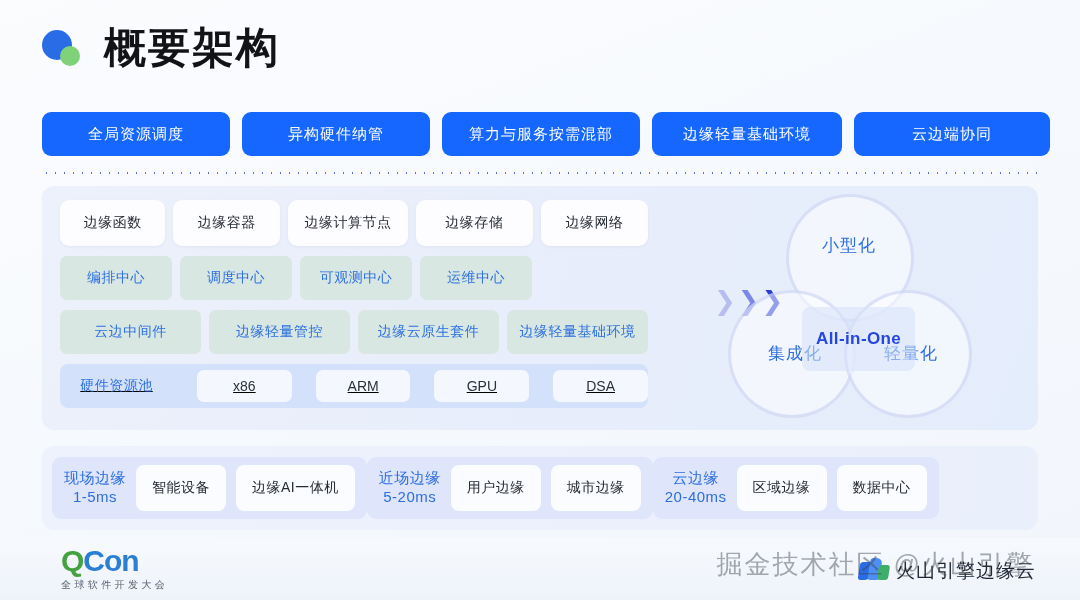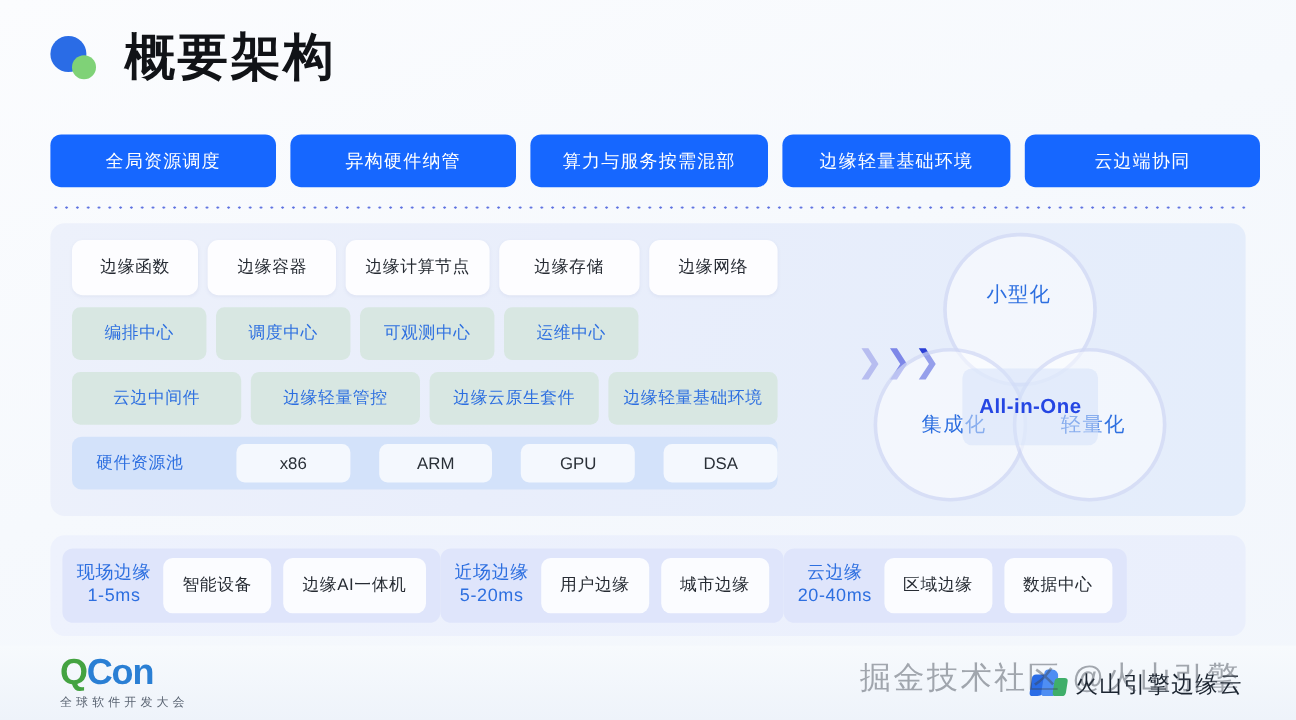--- a/index.html
+++ b/index.html
@@ -81,20 +81,21 @@
   .r1 .card-white:nth-child(4) { width: 118px; font-family: Liberation Serif, serif; }
   .r1 .card-white:nth-child(5) { width: 108px; }
 
   .r2 .card-mint { width: 112px; }
   .r3 .card-mint { width: 141px; }
 
   .hw-strip {
     background: #d3e2fa; border-radius: 8px; height: 44px;
     display: flex; align-items: center; gap: 24px; padding: 0 0 0 0;
     width: 588px;
+    text-decoration: underline;
   }
   .hw-label {
     width: 124px; text-align: center; font-size: 14px; color: #2d6fe0;
     letter-spacing: .5px;
   }
   .hw-chip {
     background: #f4f8fe; border-radius: 7px; height: 32px; width: 104px;
     display: flex; align-items: center; justify-content: center;
     font-size: 14px; color: #2a3038;
   }
@@ -155,21 +156,21 @@
     display: flex; align-items: center; justify-content: center;
     font-size: 14px; color: #262b33; letter-spacing: .5px;
     padding: 0 16px; white-space: nowrap;
   }
 
   
   .footer-bar {
     position: absolute; left: 0; bottom: 0; width: 1080px; height: 62px;
     background: linear-gradient(180deg, #f7fafd 0%, #eef3fa 100%);
   }
-  .qcon { position: absolute; left: 50px; bottom: 8px; }
+  .qcon { position: absolute; left: 61px; bottom: 8px; }
   .qcon-word { font-size: 30px; font-weight: bold; line-height: 1; letter-spacing: -1px; }
   .qcon-q { color: #44a341; }
   .qcon-con { color: #2a7fd4; }
   .qcon-sub {
     font-size: 10px; color: #5a6472; letter-spacing: 3.4px; margin-top: 2px;
   }
 
   .brand-logo {
     position: absolute; right: 44px; bottom: 16px;
     display: flex; align-items: center; gap: 7px;

